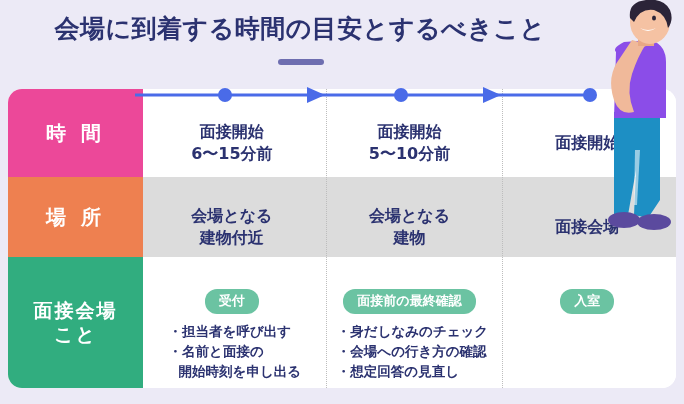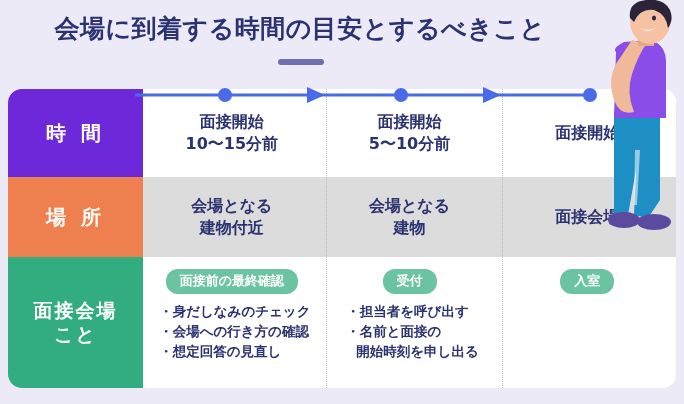--- a/index.html
+++ b/index.html
@@ -59,28 +59,29 @@
     display: flex;
     align-items: center;
     justify-content: center;
     color: #ffffff;
     font-weight: 700;
     font-size: 20px;
     letter-spacing: 4px;
     text-align: center;
     line-height: 1.25;
   }
-  .rh-time  { background: #6d28d9; }
+  .rh-time  { background: #ec4899; }
   .rh-place { background: #EE8050; text-align: right; }
   .rh-todo  { background: #31AD7F; font-size: 19px; letter-spacing: 2px; }
 
   .cells {
     flex: 1 1 auto;
     display: flex;
     position: relative;
+    margin-top: 20px;
   }
   .cell {
     flex: 1 1 0;
     display: flex;
     flex-direction: column;
     align-items: center;
     justify-content: center;
     text-align: center;
     color: #2B3270;
     font-weight: 700;
@@ -154,21 +155,21 @@
   <div class="title">会場に到着する時間の目安とするべきこと</div>
   <div class="title-underline"></div>
 
   <div class="table">
 
     <div class="row row-time">
       <div class="rowhead rh-time">時 間</div>
       <div class="cells">
         <div class="cell">
           <span class="cell-line">面接開始</span>
-          <span class="cell-line">10〜15分前</span>
+          <span class="cell-line">6〜15分前</span>
         </div>
         <div class="cell">
           <span class="cell-line">面接開始</span>
           <span class="cell-line">5〜10分前</span>
         </div>
         <div class="cell">
           <span class="cell-line">面接開始</span>
         </div>
       </div>
     </div>
@@ -189,40 +190,40 @@
         </div>
       </div>
     </div>
 
     <div class="row row-todo">
       <div class="rowhead rh-todo">
         <span style="white-space:pre-line">面接会場
 こと</span>
       </div>
       <div class="cells">
+
+        <div class="cell todo">
+          <span class="badge">受付</span>
+          <div class="bullets">
+            <div class="bullet-line">・担当者を呼び出す</div>
+            <div class="bullet-line">・名前と面接の</div>
+            <div class="bullet-line bullet-cont">開始時刻を申し出る</div>
+          </div>
+        </div>
 
         <div class="cell todo">
           <span class="badge">面接前の最終確認</span>
           <div class="bullets">
             <div class="bullet-line">・身だしなみのチェック</div>
             <div class="bullet-line">・会場への行き方の確認</div>
             <div class="bullet-line">・想定回答の見直し</div>
           </div>
         </div>
 
         <div class="cell todo">
-          <span class="badge">受付</span>
-          <div class="bullets">
-            <div class="bullet-line">・担当者を呼び出す</div>
-            <div class="bullet-line">・名前と面接の</div>
-            <div class="bullet-line bullet-cont">開始時刻を申し出る</div>
-          </div>
-        </div>
-
-        <div class="cell todo">
           <span class="badge">入室</span>
         </div>
 
       </div>
     </div>
 
     <div class="vdiv vdiv-1"></div>
     <div class="vdiv vdiv-2"></div>
 
   </div>

